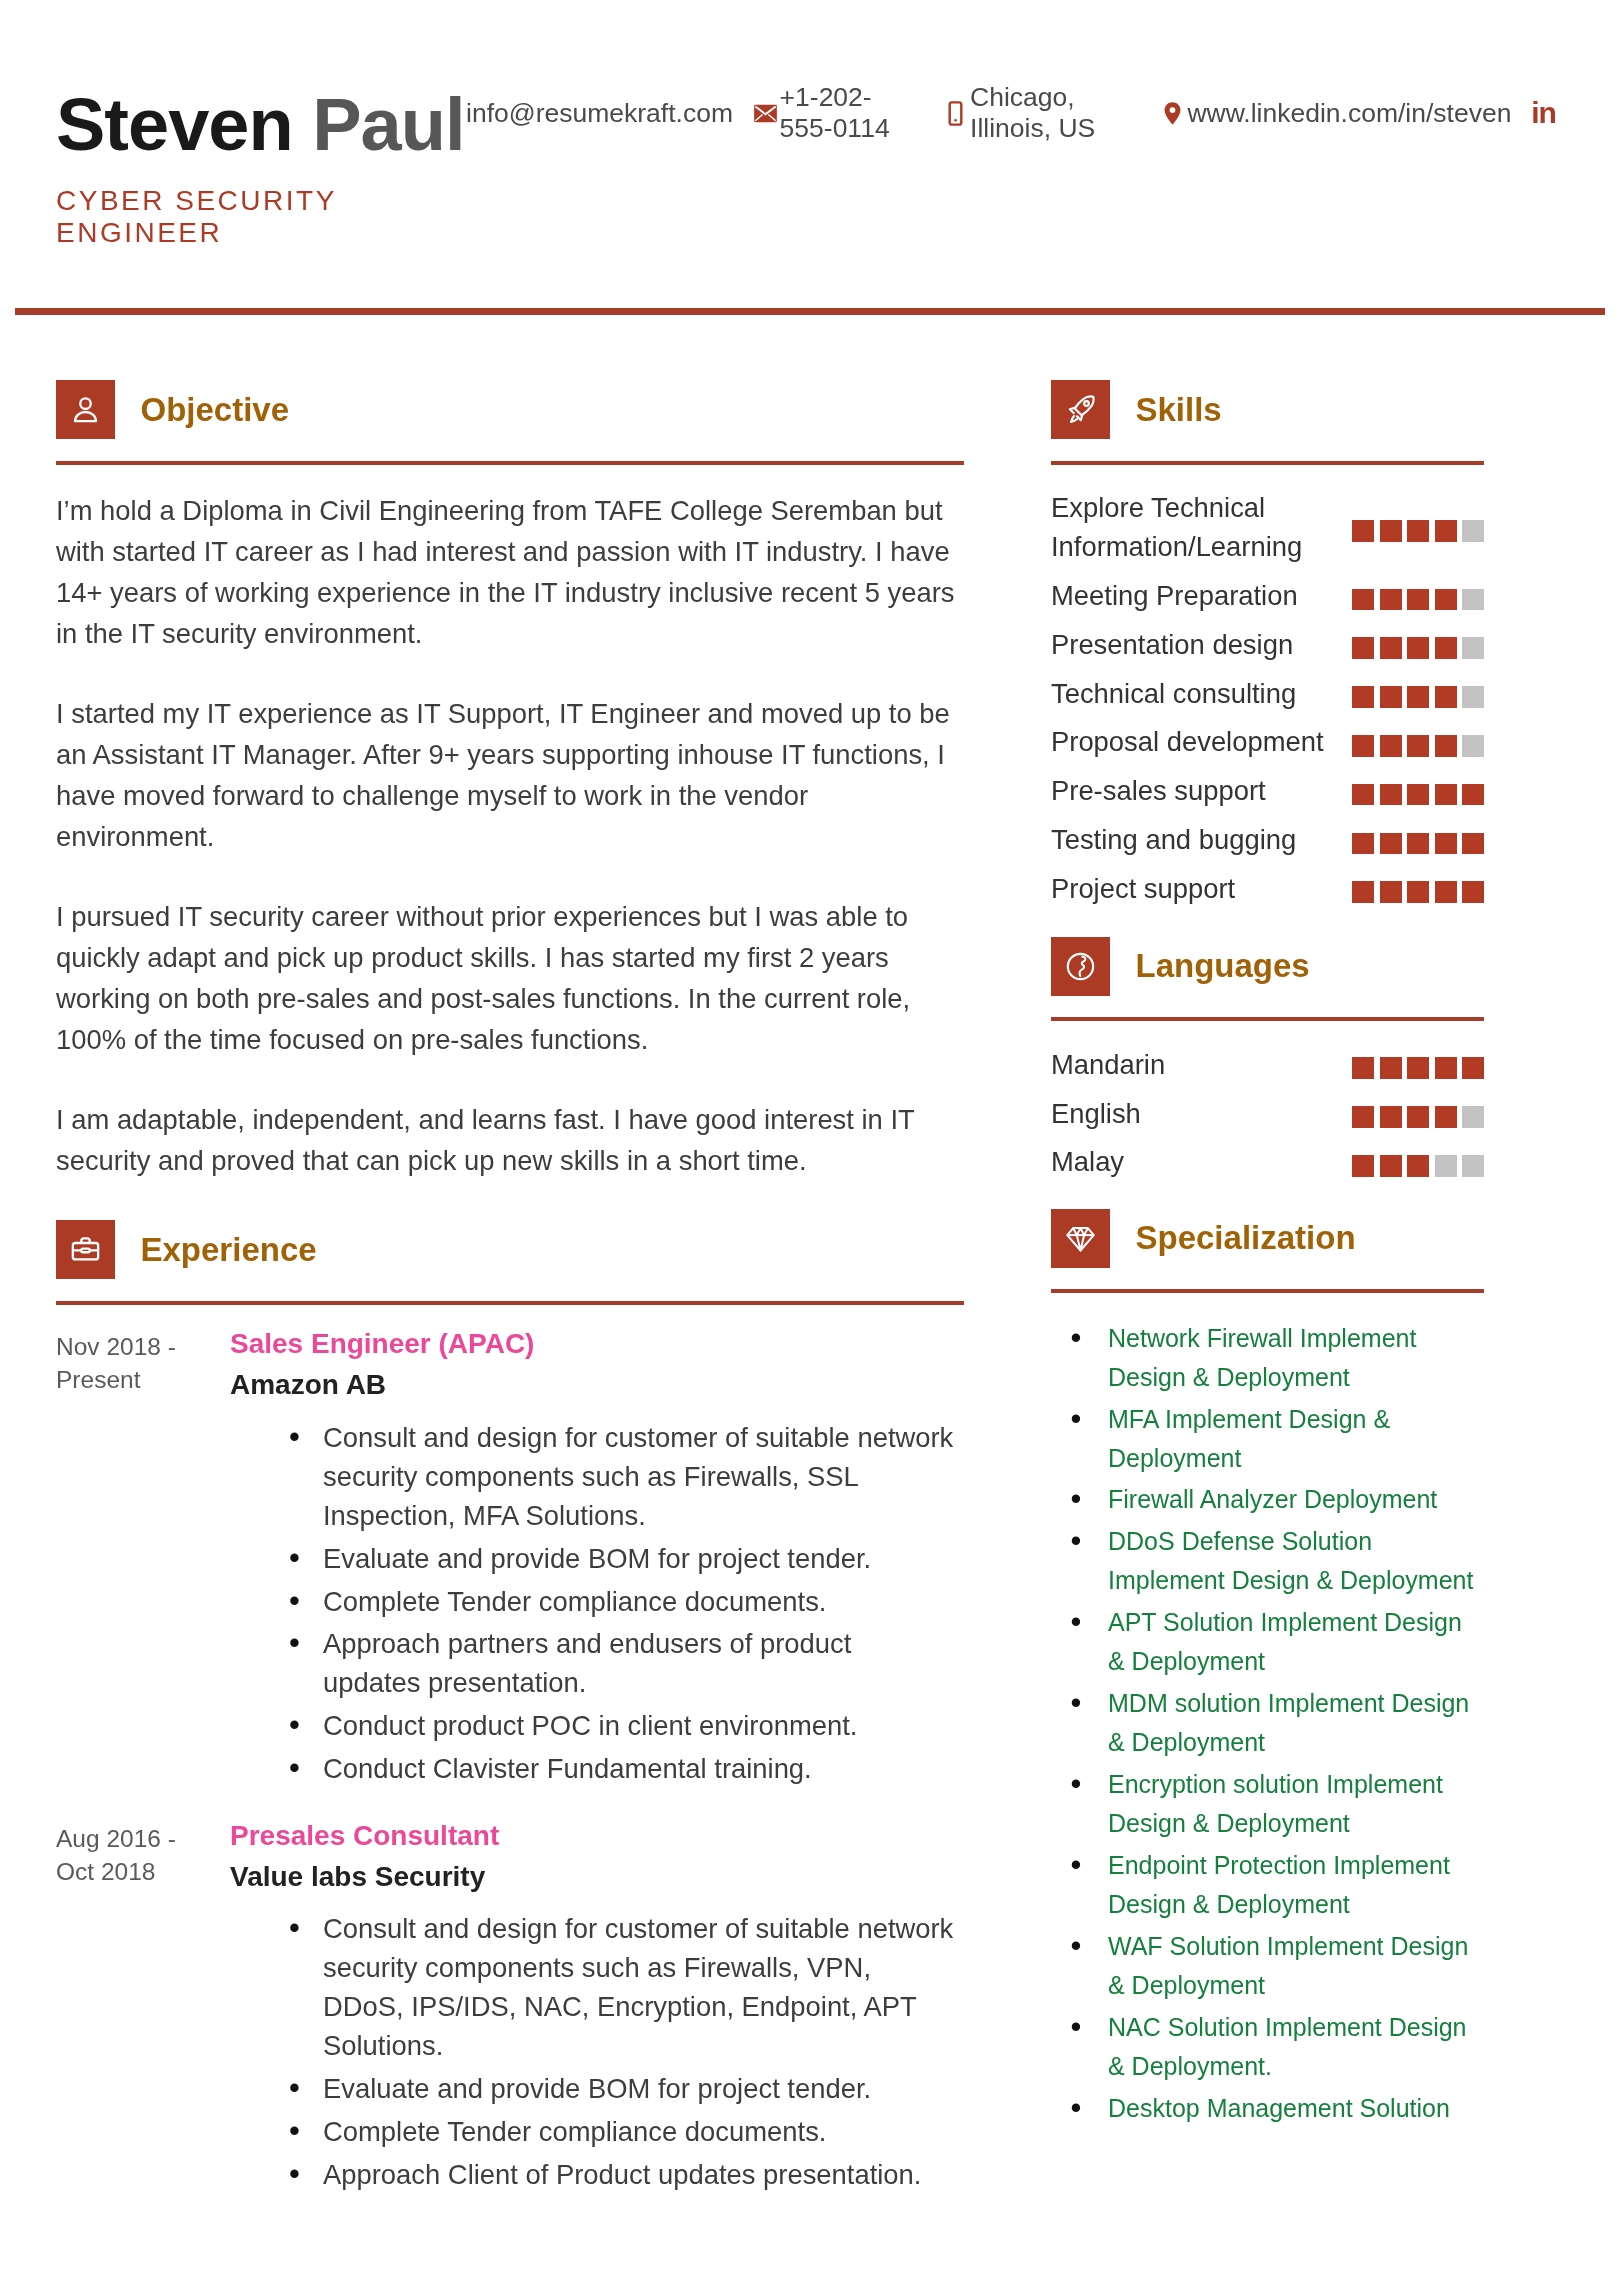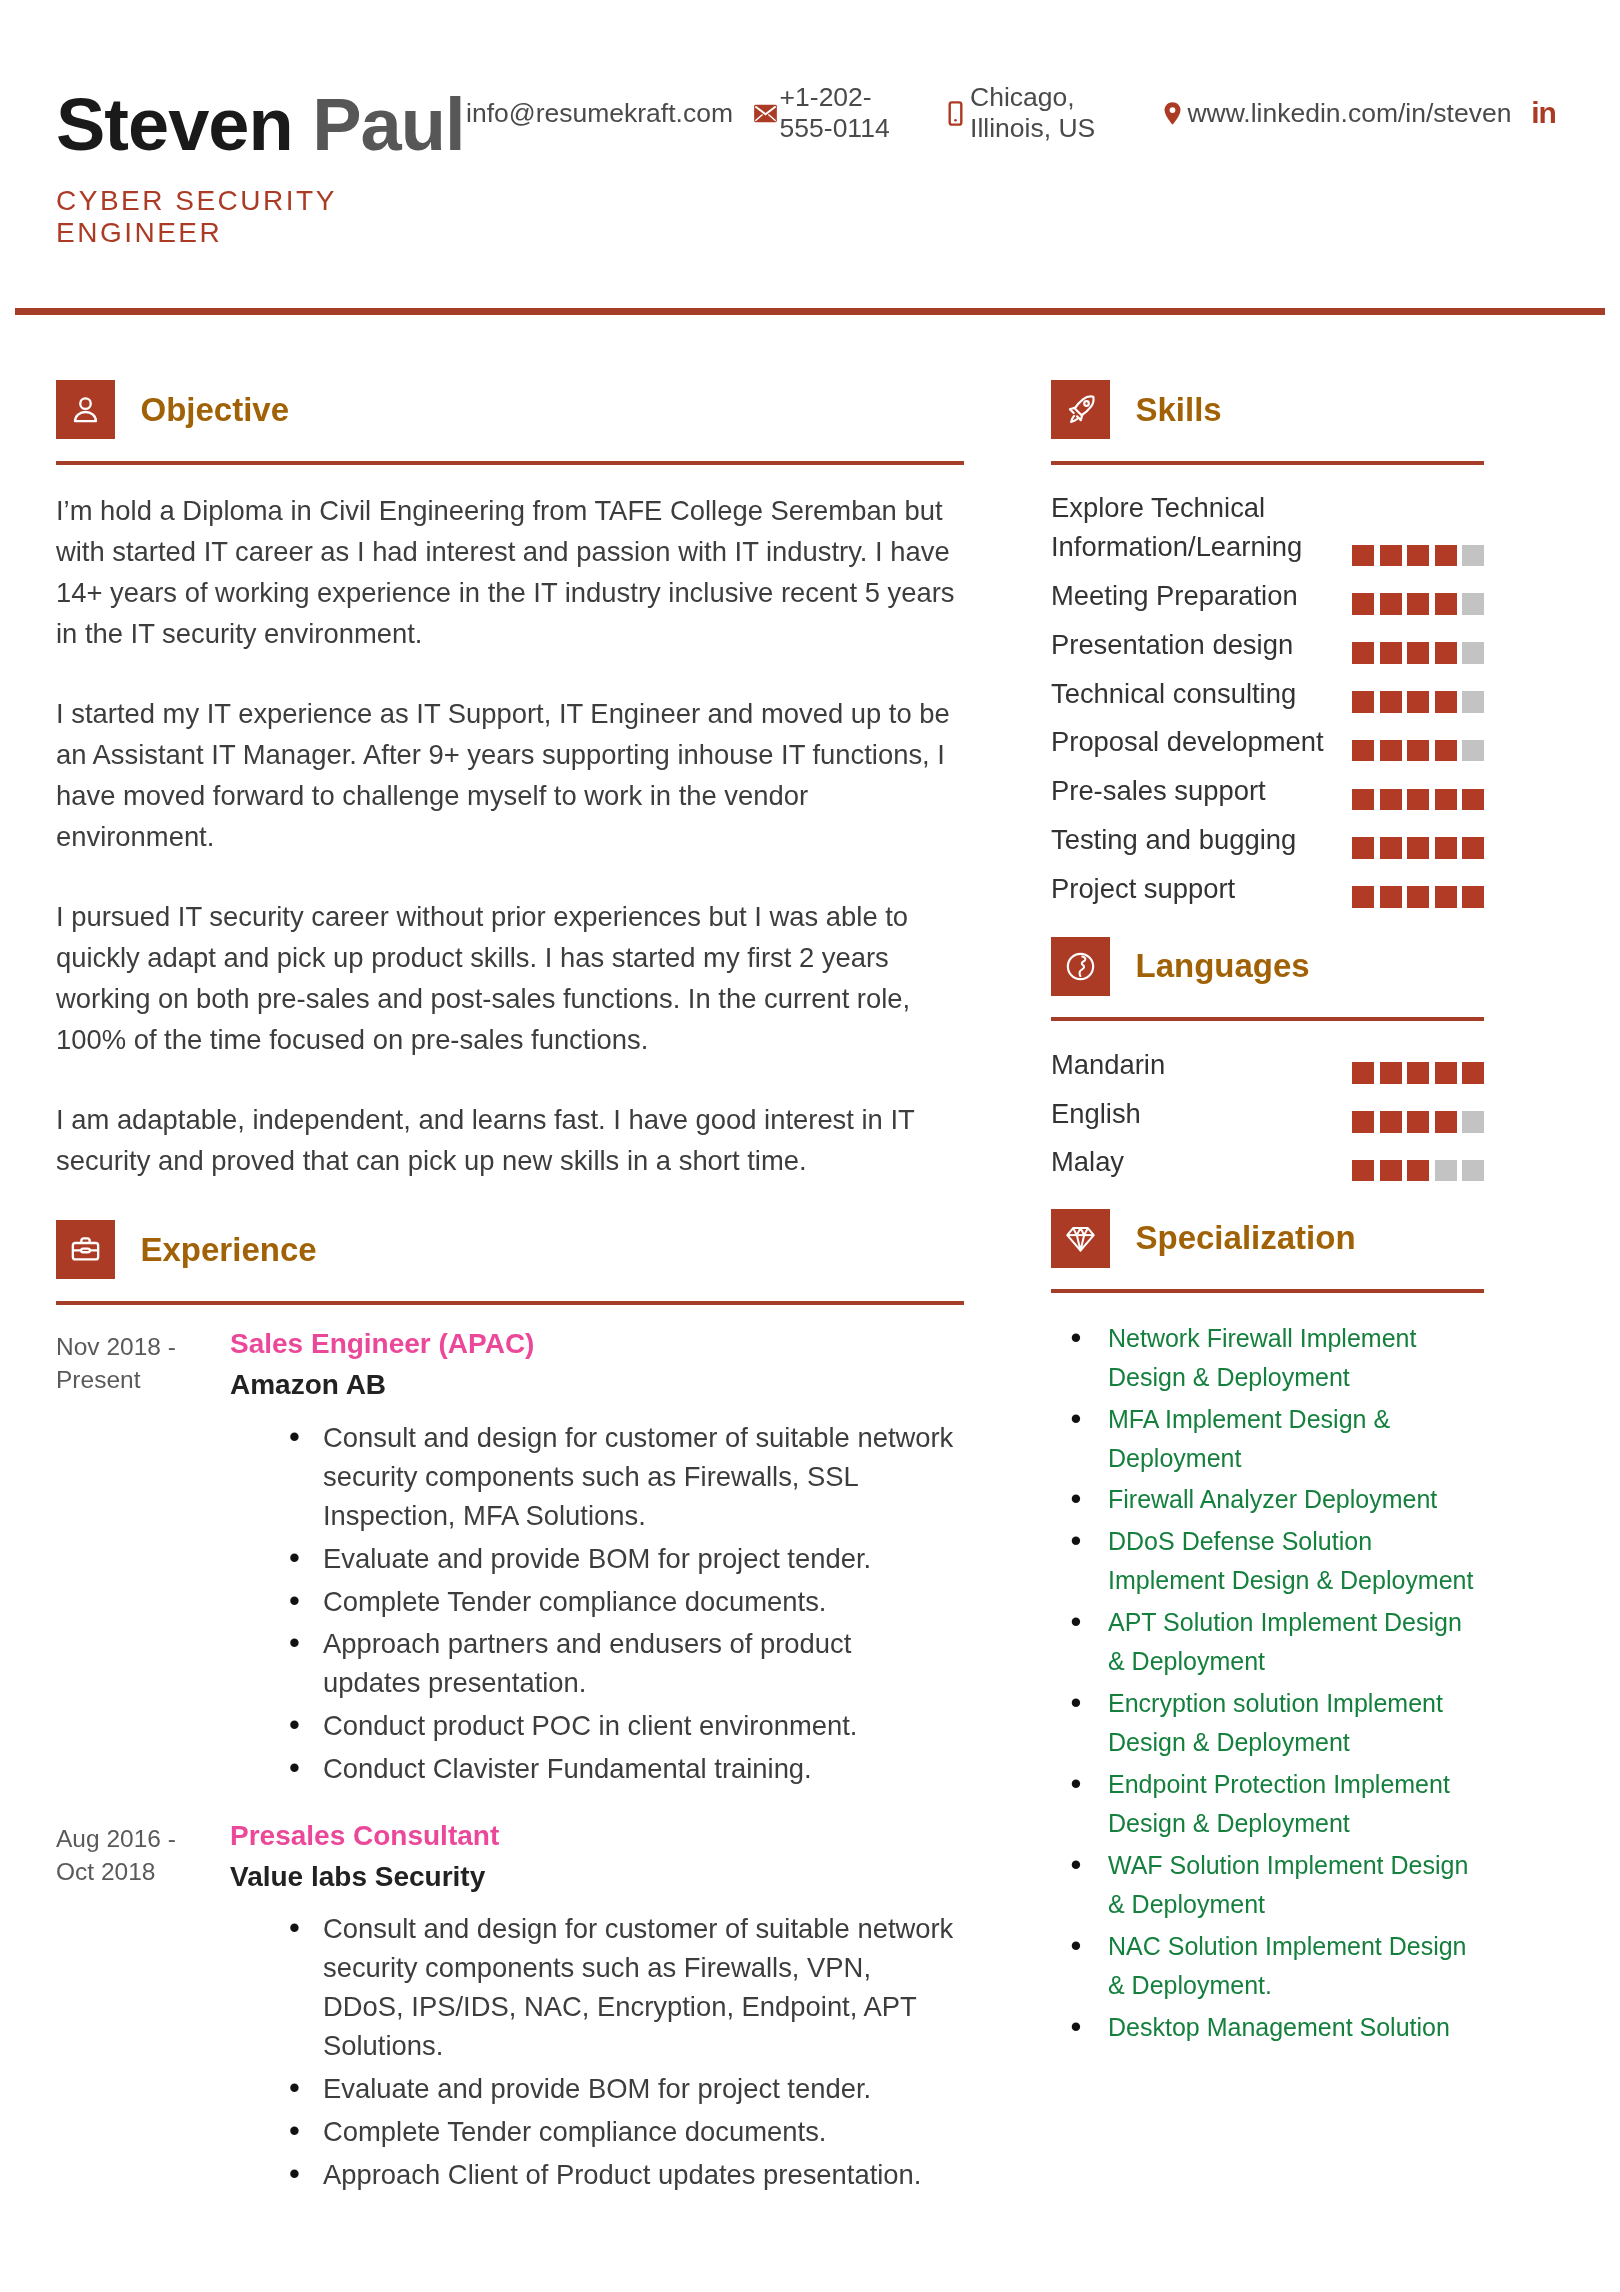--- a/index.html
+++ b/index.html
@@ -49,21 +49,21 @@
   .job-dates { width:174px; flex:none; font-size:24.5px; color:#5a5a5a; line-height:33px; padding-top:3.9px; }
   .job-main { flex:1; }
   .job-role { font-size:28px; font-weight:700; color:#ec4899; line-height:35px; }
   .job-company { font-size:28px; font-weight:700; color:#222222; line-height:35px; margin-top:5.9px; }
   .job-bullets { margin-top:15.7px; list-style:none; }
   .job-bullets li { position:relative; padding-left:93px; max-width:725px; font-size:27.4px; line-height:39px; color:#3d3d3d; margin-bottom:3.9px; }
   .job-bullets li::before { content:"\2022"; position:absolute; left:59px; top:-1px; font-size:31px; color:#111; }
 
   
   .rated-list { margin-top:23.5px; }
-  .rated-row { display:flex; justify-content:space-between; align-items:flex-end; margin-bottom:9.8px; }
+  .rated-row { display:flex; justify-content:space-between; align-items:center; margin-bottom:9.8px; }
   .rated-label { width:294px; font-size:27.4px; line-height:39px; color:#333333; }
   .rating { display:flex; gap:5.9px; margin-top:7.8px; flex:none; }
   .sq { width:21.6px; height:21.6px; background:#c3c3c3; }
   .sq.filled { background:#b23b26; }
 
   .section-languages { margin-top:29px; }
   .section-specialization { margin-top:27.4px; }
 
   
   .spec-list { margin-top:25.5px; list-style:none; }
@@ -363,20 +363,21 @@
           <span class="section-title">Specialization</span>
         </div>
         <div class="head-rule"></div>
 
         <ul class="spec-list">
           <li>Network Firewall Implement Design &amp; Deployment</li>
           <li>MFA Implement Design &amp; Deployment</li>
           <li>Firewall Analyzer Deployment</li>
           <li>DDoS Defense Solution Implement Design &amp; Deployment</li>
           <li>APT Solution Implement Design &amp; Deployment</li>
+          <li>MDM solution Implement Design &amp; Deployment</li>
           <li>Encryption solution Implement Design &amp; Deployment</li>
           <li>Endpoint Protection Implement Design &amp; Deployment</li>
           <li>WAF Solution Implement Design &amp; Deployment</li>
           <li>NAC Solution Implement Design &amp; Deployment.</li>
           <li>Desktop Management Solution</li>
         </ul>
       </div>
 
     </div>
   </div>

